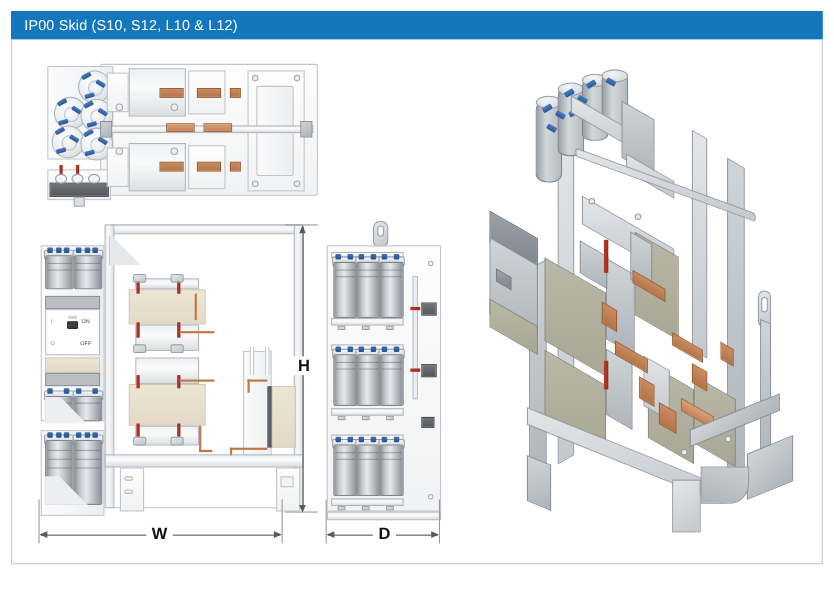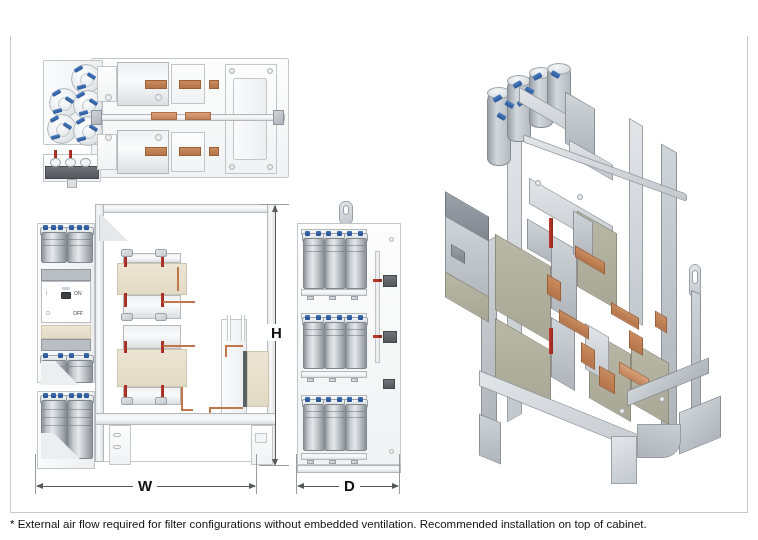--- a/index.html
+++ b/index.html
@@ -108,20 +108,23 @@
   .dim-label{
     position:absolute;font-size:15px;font-weight:bold;color:#111;
     background:#fff;padding:0 5px;
   }
 </style>
 </head>
 <body>
 
 <div class="page">
 
+  <div class="title-bar">
+    <span>IP00 Skid (S10, S12, L10 &amp; L12)</span>
+  </div>
 
   <div class="content-box">
 
     <div class="view" style="left:18px;top:18px;width:260px;height:135px;">
 
       <div class="mt panel" style="left:62px;top:4px;width:198px;height:120px;border-radius:2px;"></div>
       <div class="mt panel-l" style="left:14px;top:6px;width:60px;height:85px;border-radius:1px;"></div>
 
       <div class="cap-top" style="left:42px;top:10px;width:28px;height:28px;"></div>
       <div class="cap-top" style="left:20px;top:34px;width:28px;height:28px;"></div>
@@ -544,15 +547,14 @@
       <div class="mt" style="left:214px;top:372px;width:44px;height:34px;background:linear-gradient(200deg,#c9ced2,#aeb4ba);border:1px solid #979da3;border-radius:0 0 18px 0;"></div>
 
       <div class="mt" style="left:112px;top:128px;width:6px;height:6px;border-radius:50%;background:#e9ecee;border:1px solid #9aa0a6;"></div>
       <div class="mt" style="left:154px;top:142px;width:6px;height:6px;border-radius:50%;background:#e9ecee;border:1px solid #9aa0a6;"></div>
       <div class="mt" style="left:196px;top:356px;width:6px;height:6px;border-radius:50%;background:#e9ecee;border:1px solid #9aa0a6;"></div>
       <div class="mt" style="left:236px;top:344px;width:6px;height:6px;border-radius:50%;background:#e9ecee;border:1px solid #9aa0a6;"></div>
     </div>
 
   </div>
 
-  <div class="footnote">* External air flow required for filter configurations without embedded ventilation. Recommended installation on top of cabinet.</div>
 
 </div>
 
 </body></html>

